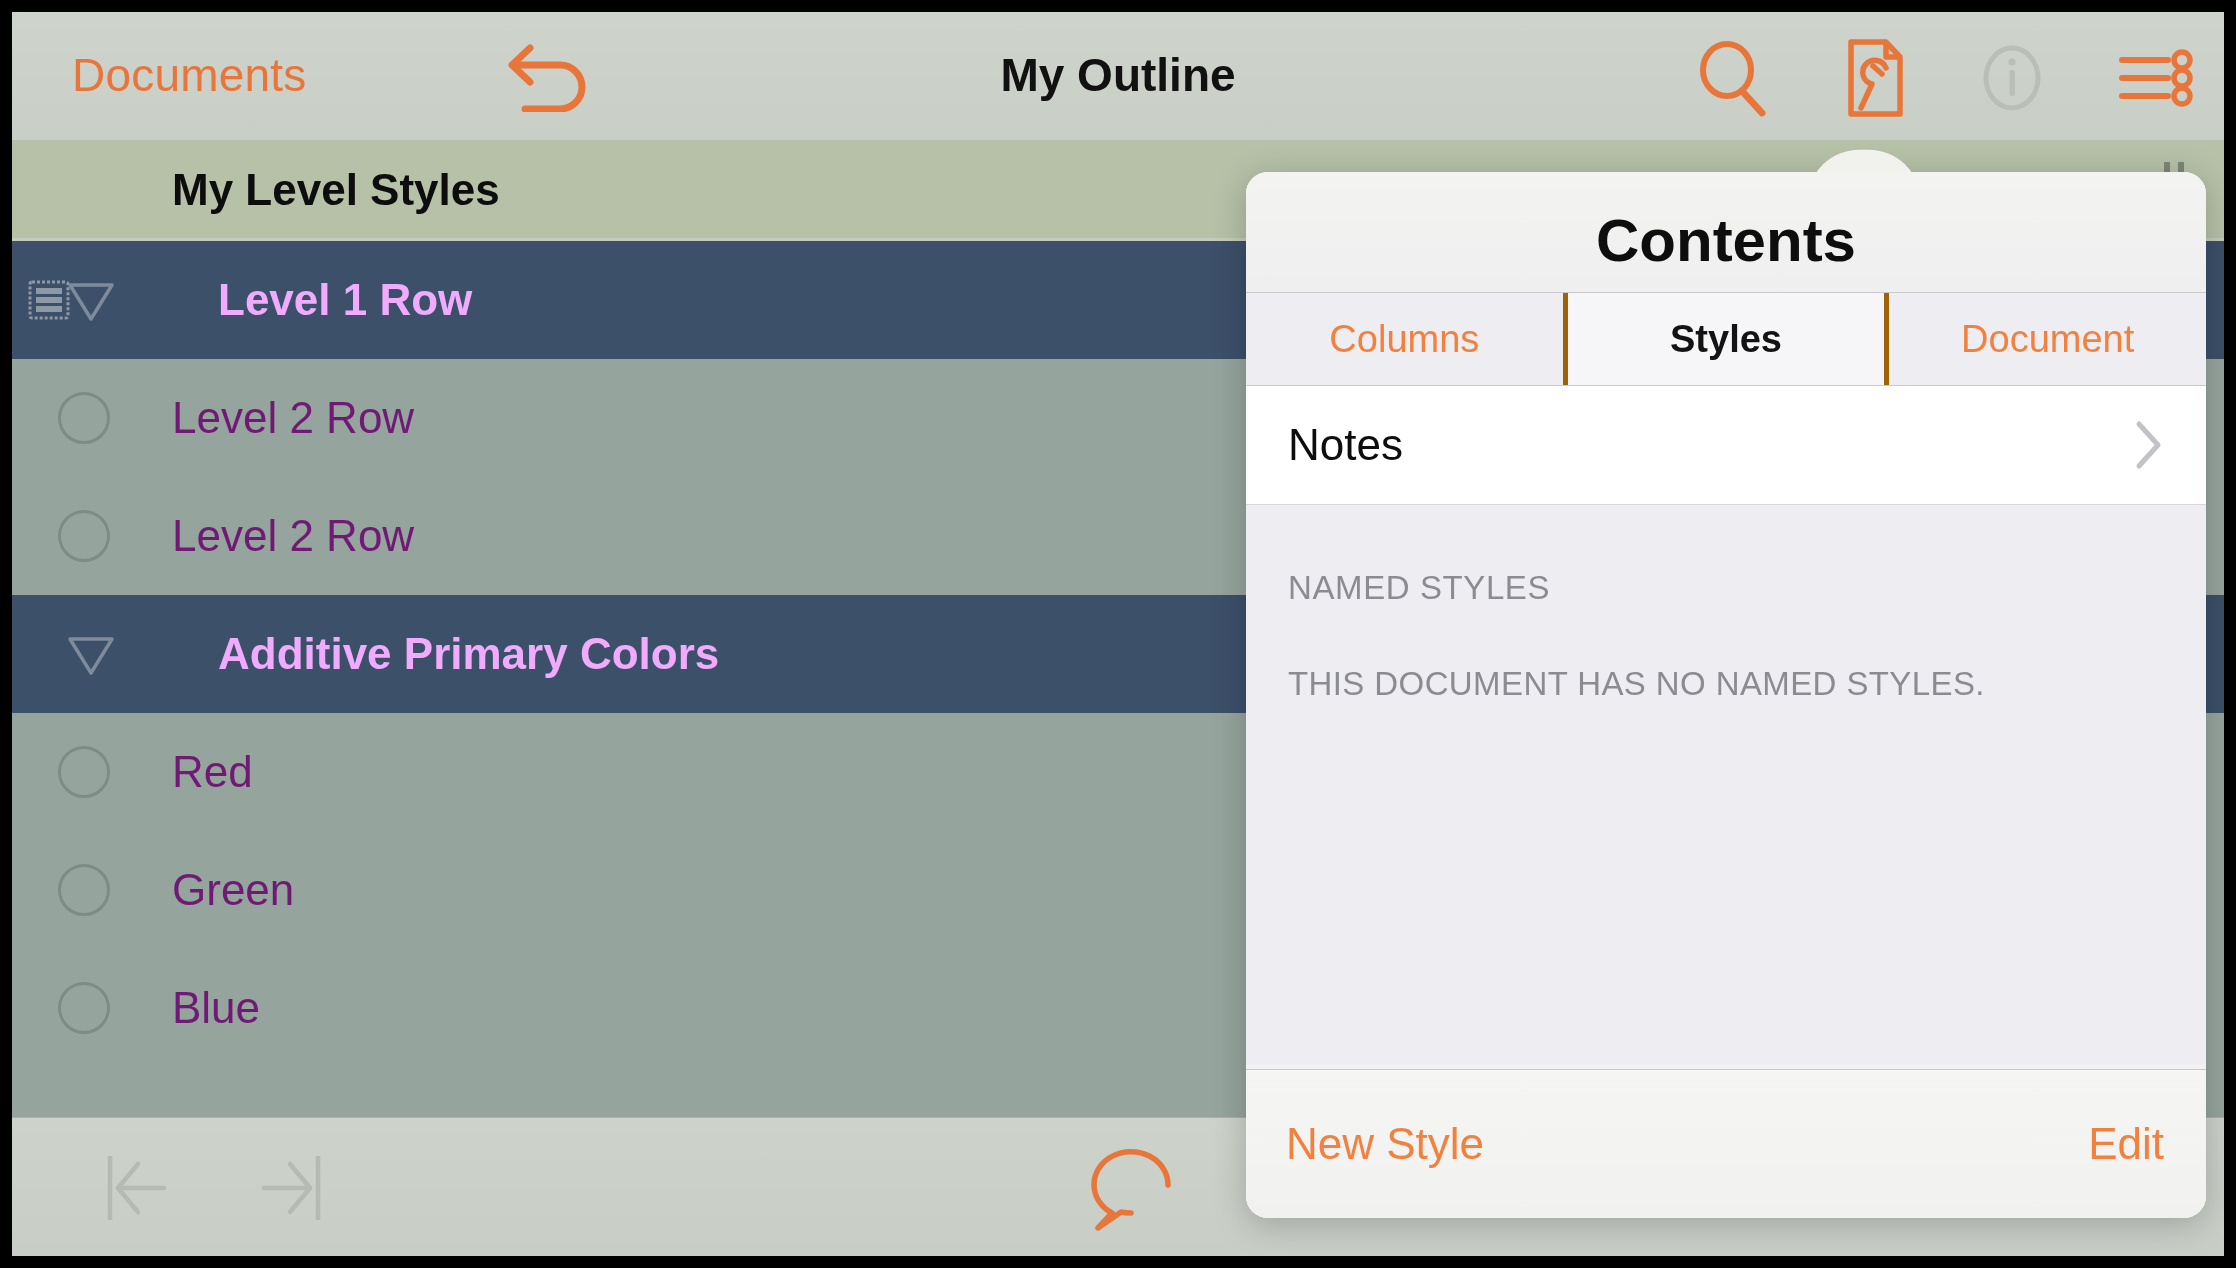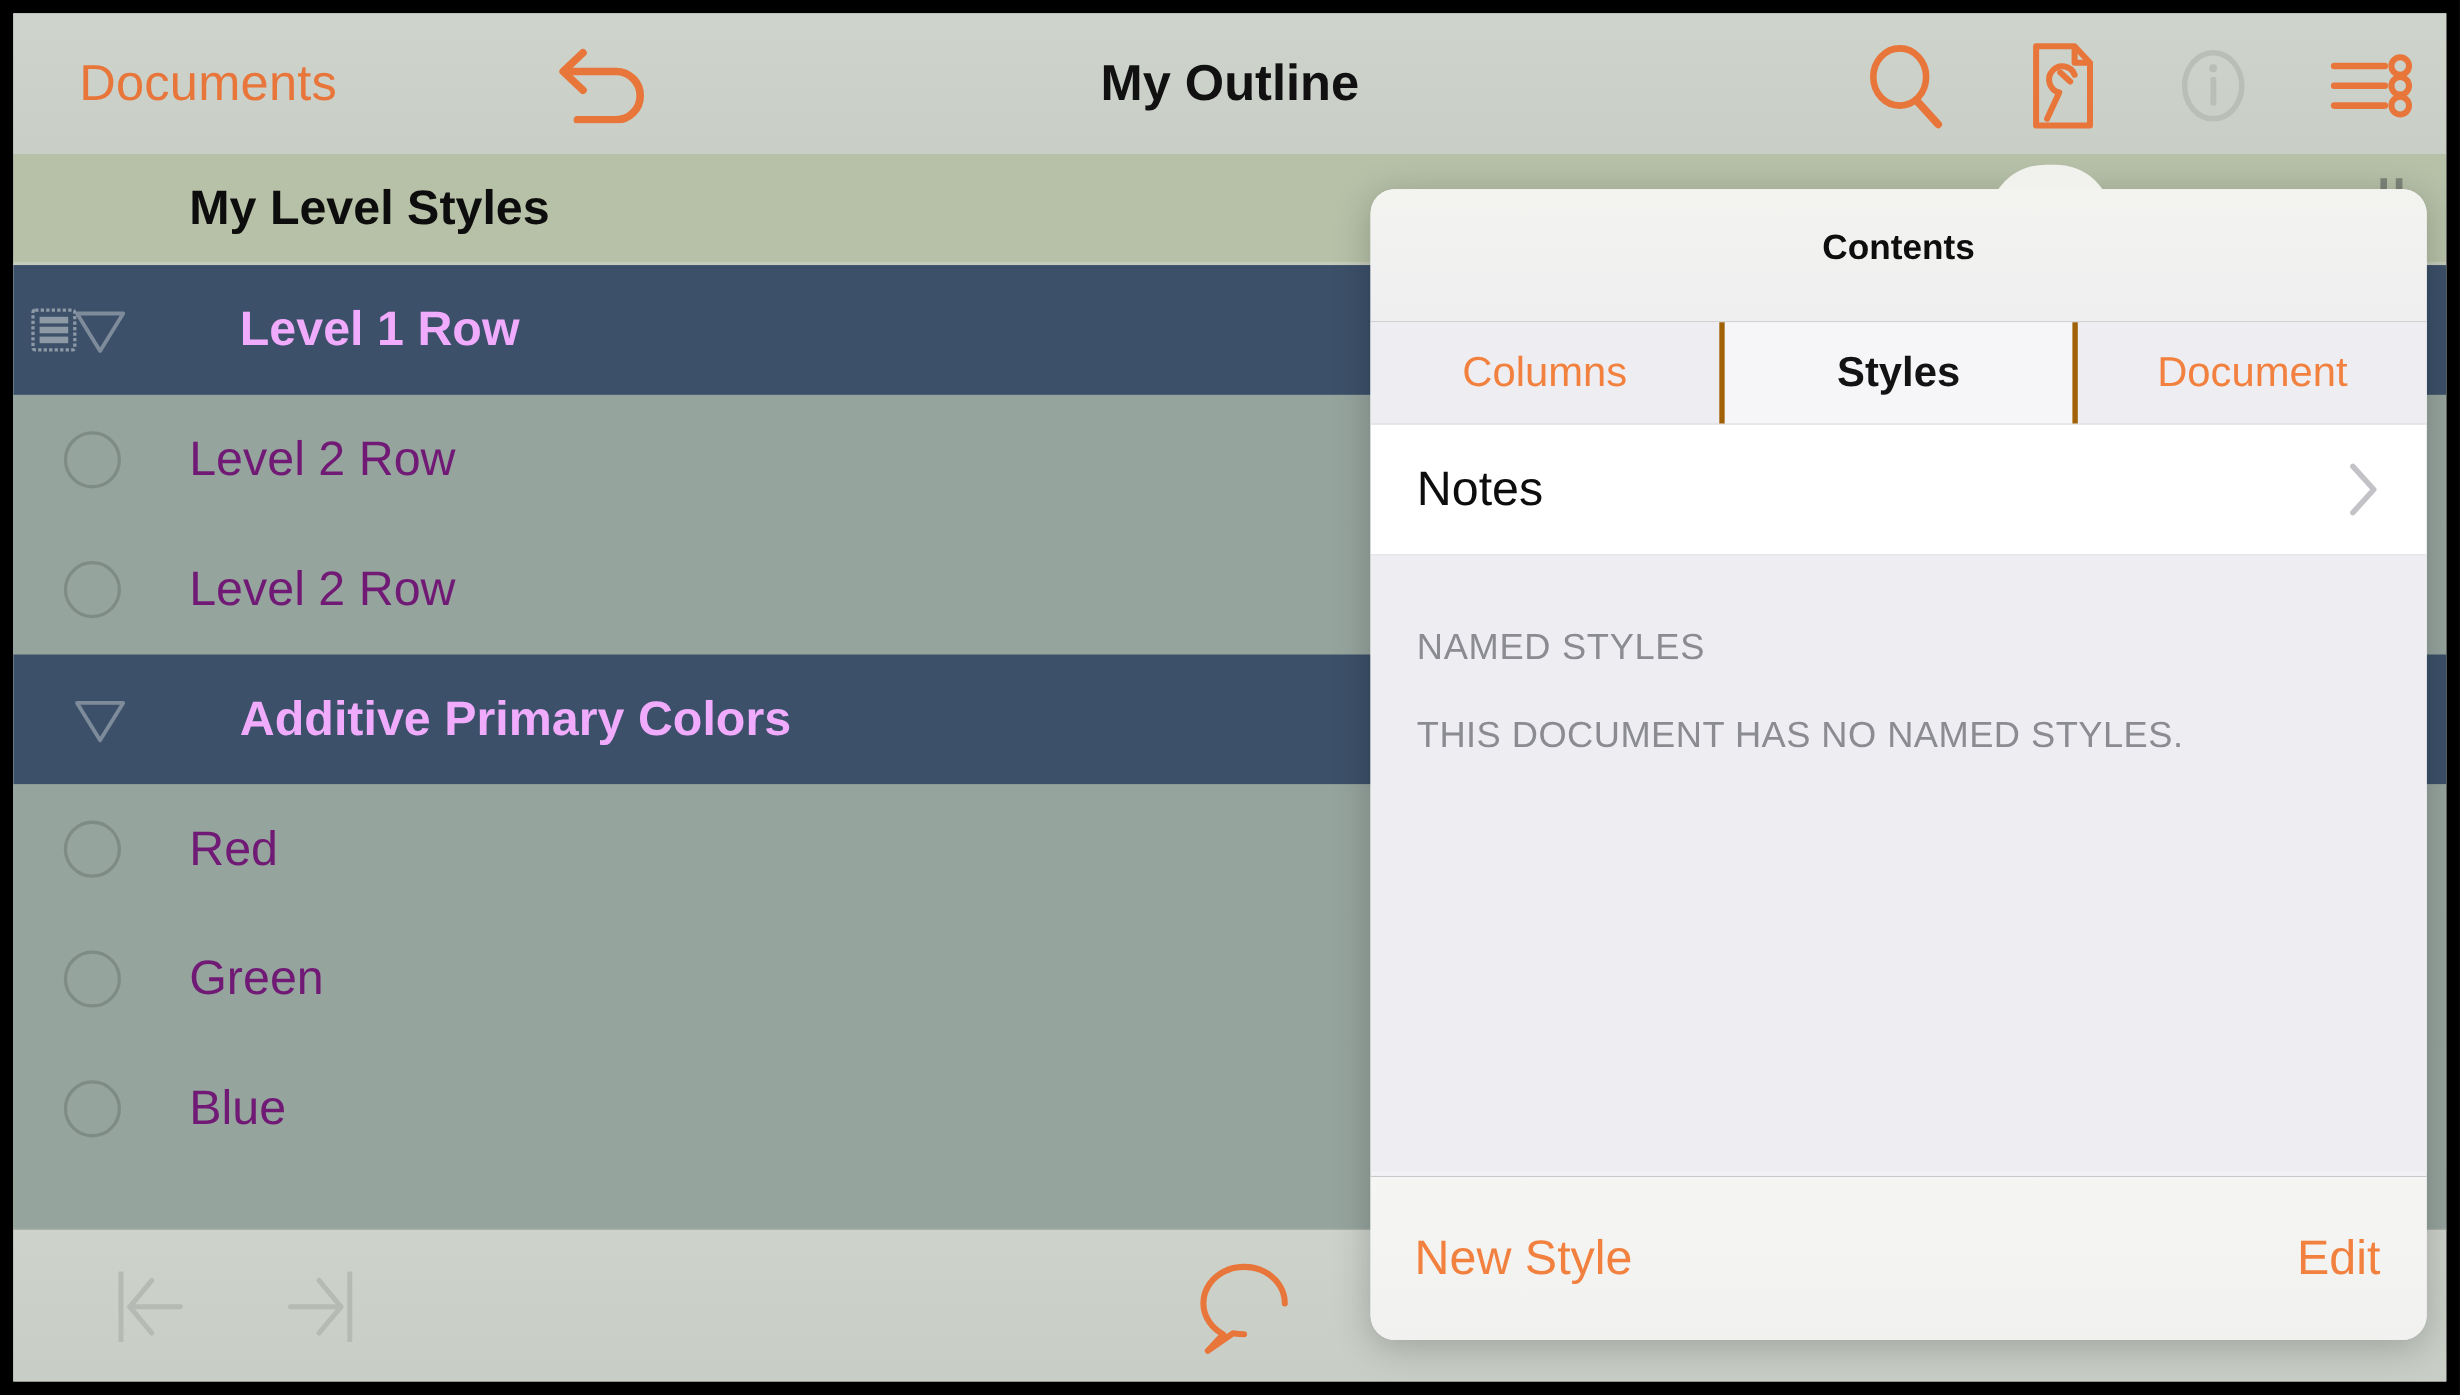--- a/index.html
+++ b/index.html
@@ -132,21 +132,21 @@
     position:absolute;inset:0;border-radius:22px;overflow:hidden;
     background:#f2f2f4;
   }
   .pop-header{
     position:relative;height:120px;
     background:linear-gradient(180deg,#f3f3f0 0%,#efeff0 100%);
     border-bottom:1px solid #c9c9cd;
   }
   .pop-title{
     position:absolute;left:0;top:34px;width:100%;text-align:center;
-    font-size:32px;font-weight:bold;color:#0e0e0e;
+    font-size:60px;font-weight:bold;color:#0e0e0e;
   }
   .segmented{
     position:relative;height:92px;display:flex;
     background:#eeeef2;border-bottom:1px solid #c9c9cd;
   }
   .seg{
     flex:1;display:flex;align-items:center;justify-content:center;
     font-size:38px;color:#f2813f;cursor:pointer;
     border-right:5px solid #a16207;background:#eeeef2;
   }
@@ -167,21 +167,21 @@
     width:30px;height:52px;
   }
   .pop-section{
     position:relative;background:#eeeef2;height:560px;
   }
   .sec-head{
     position:absolute;left:42px;top:64px;
     font-size:33px;color:#8b8b92;letter-spacing:.6px;
   }
   .sec-empty{
-    position:absolute;left:42px;top:144px;
+    position:absolute;left:42px;top:160px;
     font-size:33px;color:#8b8b92;letter-spacing:.4px;
   }
   .pop-footer{
     position:absolute;left:0;bottom:0;width:100%;height:148px;
     background:linear-gradient(180deg,#f5f5f4 0%,#f1f1f0 100%);
     border-top:1px solid #c9c9cd;
   }
   .pf-left{
     position:absolute;left:40px;top:50%;transform:translateY(-50%);
     font-size:44px;color:#f2813f;cursor:pointer;white-space:nowrap;

